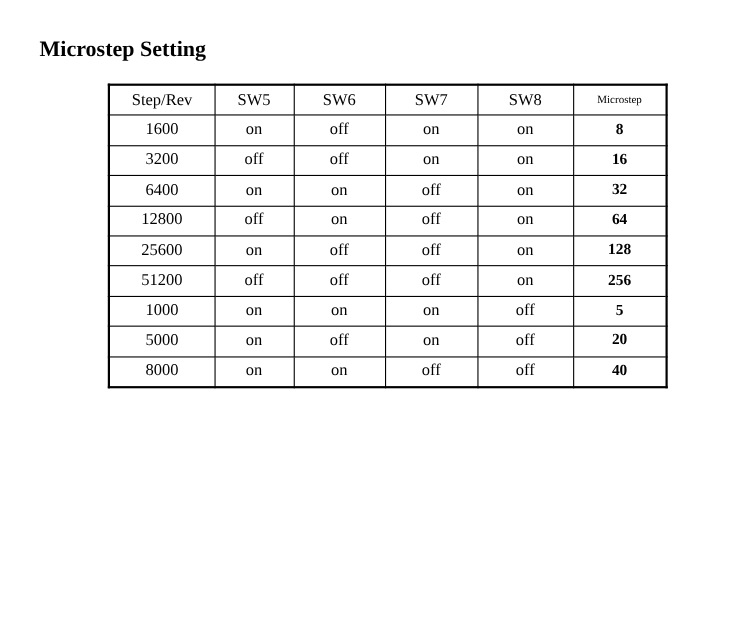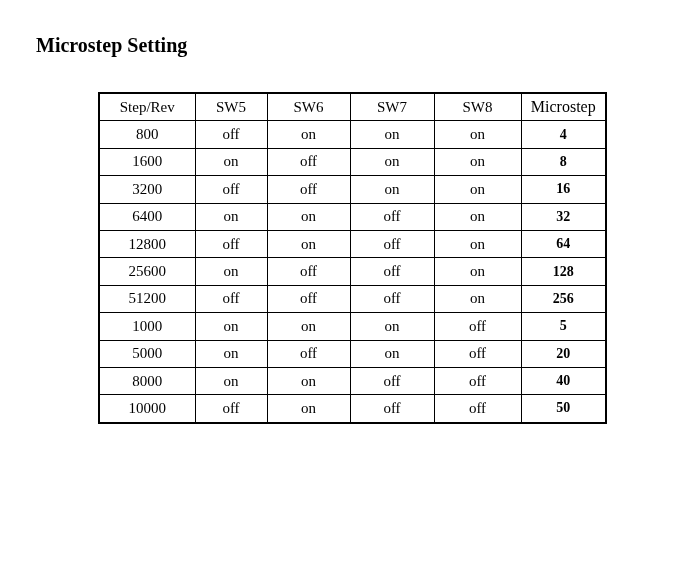--- a/index.html
+++ b/index.html
@@ -21,21 +21,21 @@
     top: 16px;
     font-size: 20px;
     font-weight: bold;
     letter-spacing: 0px;
     white-space: nowrap;
     margin-top: 18px;
   }
   table.microstep-table {
     position: absolute;
     left: 98px;
-    top: 92px;
+    top: 76px;
     border-collapse: collapse;
     table-layout: fixed;
     width: 507px;
     border: 2px solid #000000;
     padding-left: 24px;
   }
   table.microstep-table th,
   table.microstep-table td {
     border: 1px solid #000000;
     text-align: center;
@@ -44,21 +44,21 @@
     height: 26.4px;
     font-size: 15px;
     font-weight: normal;
     overflow: hidden;
     white-space: nowrap;
   }
   table.microstep-table th {
     font-weight: normal;
   }
   table.microstep-table th.microstep-head {
-    font-size: 16px;
+    font-size: 10px;
     text-align: center;
   }
   table.microstep-table td.microstep-cell {
     font-weight: bold;
     font-size: 14px;
   }
   col.c-steprev   { width: 96px; }
   col.c-sw5       { width: 72px; }
   col.c-sw6       { width: 83px; }
   col.c-sw7       { width: 84px; }
@@ -83,28 +83,20 @@
     <tr>
       <th>Step/Rev</th>
       <th>SW5</th>
       <th>SW6</th>
       <th>SW7</th>
       <th>SW8</th>
       <th class="microstep-head">Microstep</th>
     </tr>
   </thead>
   <tbody>
-      <tr>
-        <td>800</td>
-        <td>off</td>
-        <td>on</td>
-        <td>on</td>
-        <td>on</td>
-        <td class="microstep-cell">4</td>
-      </tr>
       <tr>
         <td>1600</td>
         <td>on</td>
         <td>off</td>
         <td>on</td>
         <td>on</td>
         <td class="microstep-cell">8</td>
       </tr>
       <tr>
         <td>3200</td>
@@ -163,22 +155,14 @@
         <td class="microstep-cell">20</td>
       </tr>
       <tr>
         <td>8000</td>
         <td>on</td>
         <td>on</td>
         <td>off</td>
         <td>off</td>
         <td class="microstep-cell">40</td>
       </tr>
-      <tr>
-        <td>10000</td>
-        <td>off</td>
-        <td>on</td>
-        <td>off</td>
-        <td>off</td>
-        <td class="microstep-cell">50</td>
-      </tr>
     </tbody>
 </table>
 
 </body></html>

